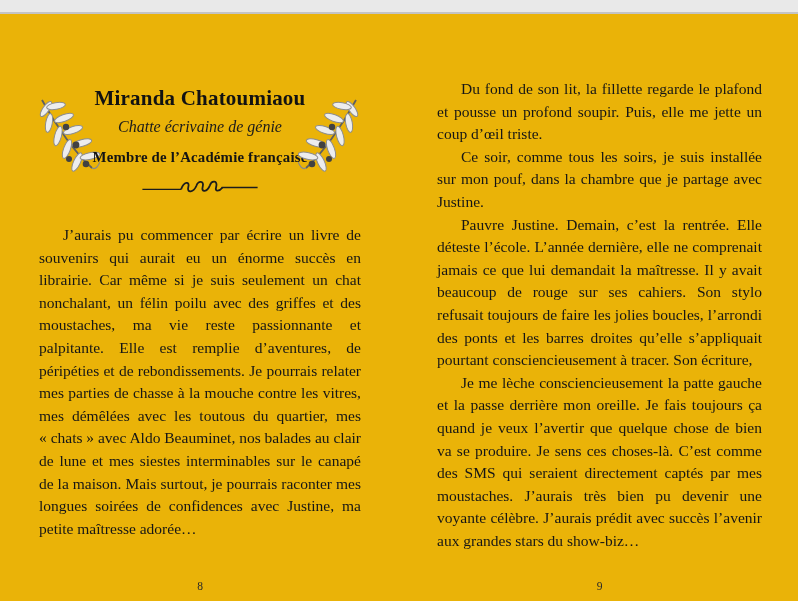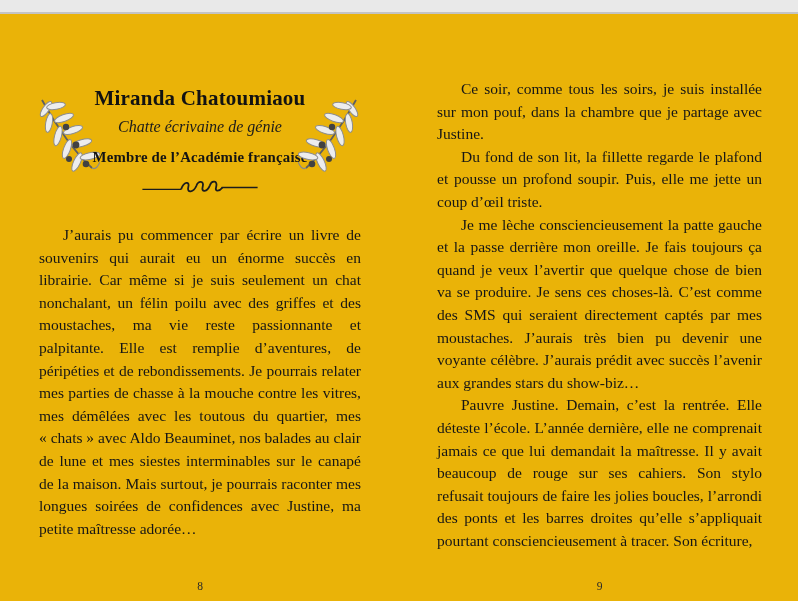--- a/index.html
+++ b/index.html
@@ -133,23 +133,23 @@
 
     <div class="body-text">
         <p>J’aurais pu commencer par écrire un livre de souvenirs qui aurait eu un énorme succès en librairie. Car même si je suis seulement un chat nonchalant, un félin poilu avec des griffes et des moustaches, ma vie reste passionnante et palpitante. Elle est remplie d’aventures, de péripéties et de rebondissements. Je pourrais relater mes parties de chasse à la mouche contre les vitres, mes démêlées avec les toutous du quartier, mes «&nbsp;chats&nbsp;» avec Aldo Beauminet, nos balades au clair de lune et mes siestes interminables sur le canapé de la maison. Mais surtout, je pourrais raconter mes longues soirées de confidences avec Justine, ma petite maîtresse adorée…</p>
       </div>
 
     <div class="pagenum">8</div>
   </div>
 
   <div class="page page-right">
     <div class="body-text">
+        <p>Du fond de son lit, la fillette regarde le plafond et pousse un profond soupir. Puis, elle me jette un coup d’œil triste.</p>
         <p>Ce soir, comme tous les soirs, je suis installée sur mon pouf, dans la chambre que je partage avec Justine.</p>
-        <p>Du fond de son lit, la fillette regarde le plafond et pousse un profond soupir. Puis, elle me jette un coup d’œil triste.</p>
+        <p>Pauvre Justine. Demain, c’est la rentrée. Elle déteste l’école. L’année dernière, elle ne comprenait jamais ce que lui demandait la maîtresse. Il y avait beaucoup de rouge sur ses cahiers. Son stylo refusait toujours de faire les jolies boucles, l’arrondi des ponts et les barres droites qu’elle s’appliquait pourtant consciencieusement à tracer. Son écriture,</p>
         <p>Je me lèche consciencieusement la patte gauche et la passe derrière mon oreille. Je fais toujours ça quand je veux l’avertir que quelque chose de bien va se produire. Je sens ces choses-là. C’est comme des SMS qui seraient directement captés par mes moustaches. J’aurais très bien pu devenir une voyante célèbre. J’aurais prédit avec succès l’avenir aux grandes stars du show-biz…</p>
-        <p>Pauvre Justine. Demain, c’est la rentrée. Elle déteste l’école. L’année dernière, elle ne comprenait jamais ce que lui demandait la maîtresse. Il y avait beaucoup de rouge sur ses cahiers. Son stylo refusait toujours de faire les jolies boucles, l’arrondi des ponts et les barres droites qu’elle s’appliquait pourtant consciencieusement à tracer. Son écriture,</p>
       </div>
 
     <div class="pagenum">9</div>
   </div>
 
   <div class="edge-bottom"></div>
 </div>
 
 </body></html>

